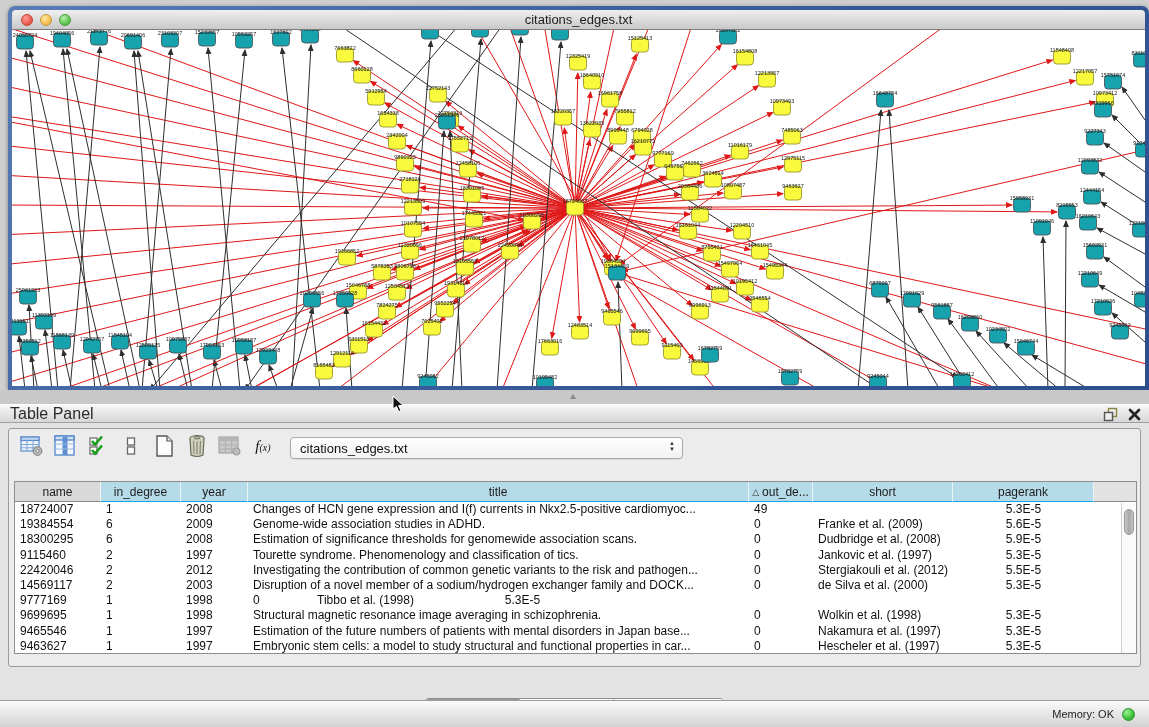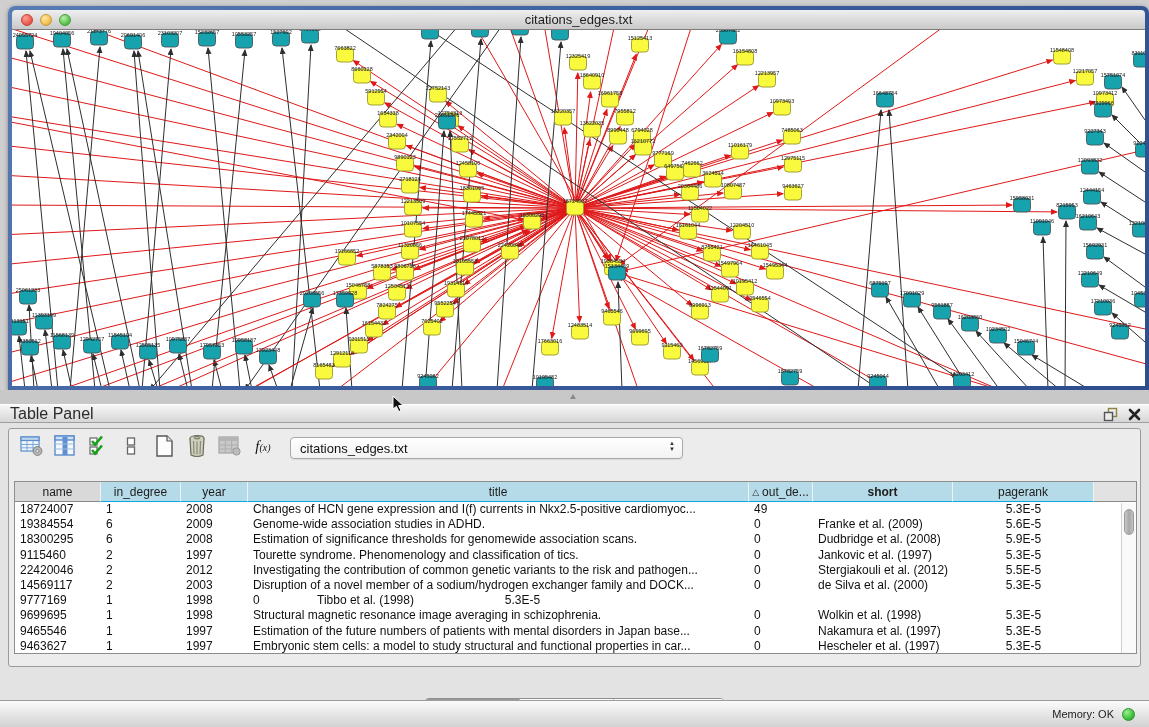--- a/index.html
+++ b/index.html
@@ -949,21 +949,21 @@
           <div class="th c-year" style="width: 67px;">
             <span>year</span>
           </div>
           <div class="th c-title" style="width: 501px;">
             <span>title</span>
           </div>
           <div class="th c-out_degree" style="width: 64px;">
             <span class="sort-tri">△</span>
             <span>out_de...</span>
           </div>
-          <div class="th c-short" style="width: 140px; font-weight: bold;">
+          <div class="th c-short" style="width: 140px;">
             <span>short</span>
           </div>
           <div class="th c-pagerank" style="width: 141px;">
             <span>pagerank</span>
           </div>
           <div class="th filler"></div>
         </div>
       <div class="tbody" id="tbody">
           <div class="trow">
             <div class="td c-name" style="width: 86px;">18724007</div>

